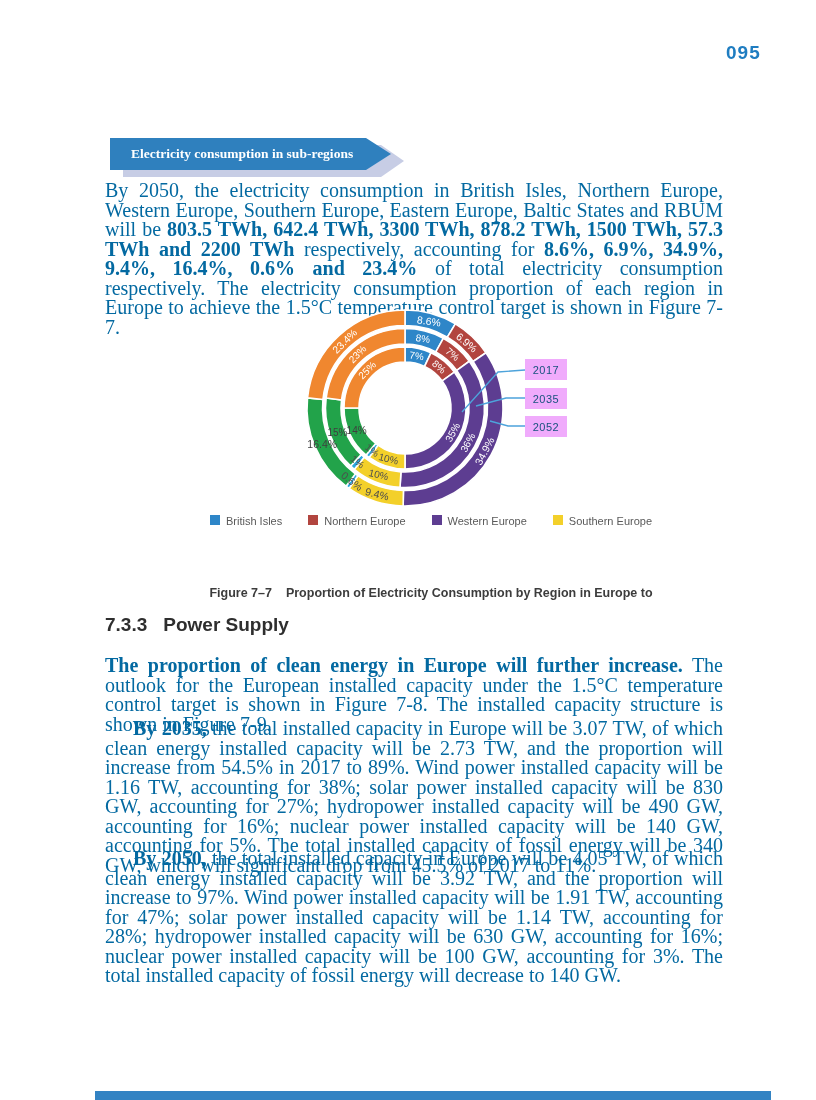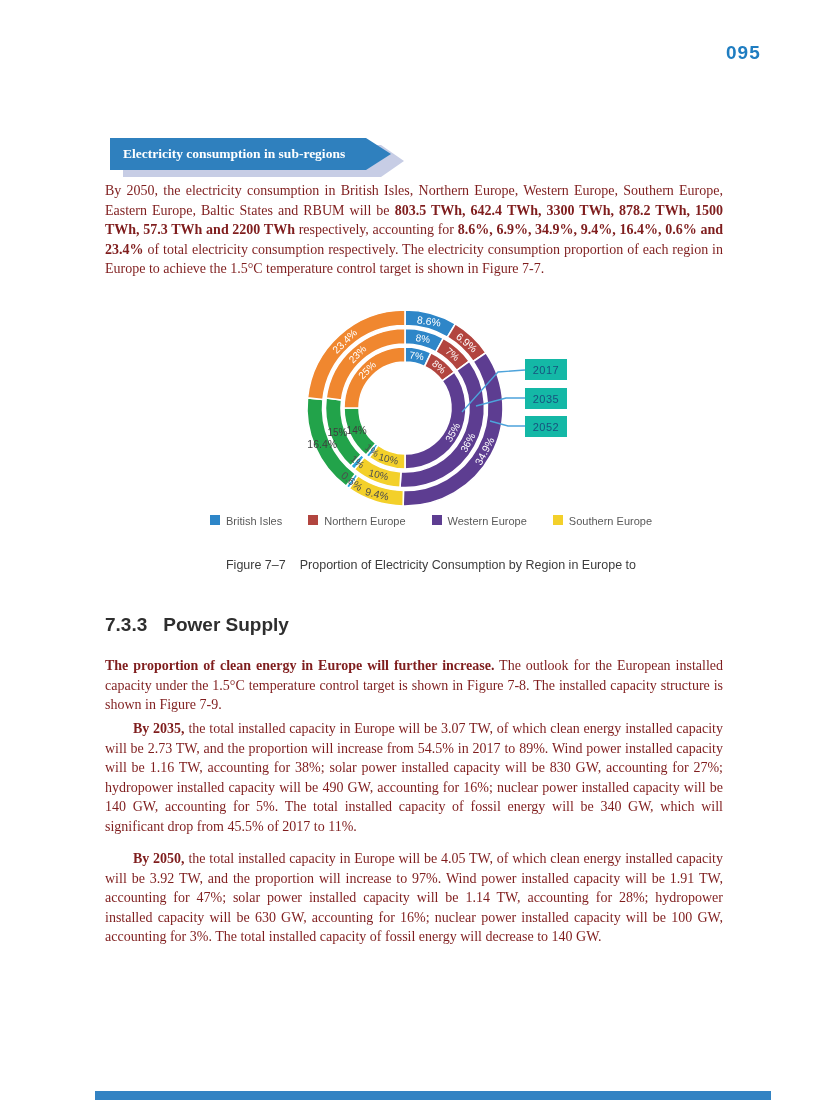--- a/index.html
+++ b/index.html
@@ -5,40 +5,40 @@
   html,body{margin:0;padding:0;background:#ffffff;}
   .page{position:relative;width:816px;height:1100px;background:#ffffff;overflow:hidden;
         font-family:"Liberation Serif",serif;color:#111;}
   .page-number{position:absolute;top:42px;left:726px;font-family:"Liberation Sans",sans-serif;
         font-size:19px;font-weight:bold;color:#1f7dc1;letter-spacing:1px;}
   
   .banner-shadow{position:absolute;left:123px;top:145px;width:281px;height:32px;background:#c7cde5;
         clip-path:polygon(0 0,calc(100% - 23px) 0,100% 50%,calc(100% - 23px) 100%,0 100%);}
   .banner-main{position:absolute;left:110px;top:138px;width:281px;height:32px;background:#2f80be;
         clip-path:polygon(0 0,calc(100% - 25px) 0,100% 50%,calc(100% - 25px) 100%,0 100%);}
-  .banner-main .t{display:block;padding-left:13px;line-height:32px;font-size:13.5px;font-weight:bold;
+  .banner-main .t{display:block;padding-left:21px;line-height:32px;font-size:13.5px;font-weight:bold;
         color:#ffffff;font-family:"Liberation Serif",serif;white-space:nowrap;}
   
-  .para{position:absolute;left:105px;width:618px;font-size:14px;line-height:19.5px;
-        text-align:justify;color:#7f1d1d;}
+  .para{position:absolute;left:105px;width:618px;font-size:20px;line-height:19.5px;
+        text-align:justify;color:#0369a1;}
   .para b{font-weight:bold;}
   .para.indent{text-indent:28px;}
   
   .chart-svg{position:absolute;left:290px;top:300px;width:300px;height:220px;}
-  .year-box{position:absolute;left:525px;width:42px;height:21px;background:#14b8a6;
+  .year-box{position:absolute;left:525px;width:42px;height:21px;background:#f0abfc;
         font-family:"Liberation Sans",sans-serif;font-size:11px;color:#17527e;
         display:flex;align-items:center;justify-content:center;letter-spacing:0.5px;}
   
   .legend{position:absolute;left:105px;top:515px;width:652px;font-family:"Liberation Sans",sans-serif;}
   .legend-row{display:flex;justify-content:center;gap:26px;margin-bottom:9px;}
   .legend-item{display:flex;font-size:11px;color:#595959;}
   .legend-swatch{width:10px;height:10px;margin-right:6px;display:inline-block;}
   
-  .caption{position:absolute;left:105px;top:555px;width:652px;text-align:center;
-        font-family:"Liberation Sans",sans-serif;font-size:12.5px;color:#3c3c3c;line-height:21px;}
+  .caption{position:absolute;left:105px;top:583px;width:652px;text-align:center;
+        font-family:"Liberation Sans",sans-serif;font-size:12.5px;color:#3c3c3c;line-height:21px;font-weight:bold;}
   .caption .fig-label{margin-right:14px;}
   
   .heading{position:absolute;left:105px;top:614px;font-family:"Liberation Sans",sans-serif;
         font-size:19px;color:#2e2e2e;font-weight:bold;}
   .heading .num{margin-right:16px;}
   .bottom-bar{position:absolute;left:95px;top:1091px;width:676px;height:9px;background:#3383c3;}
 </style>
 </head>
 <body>
 

